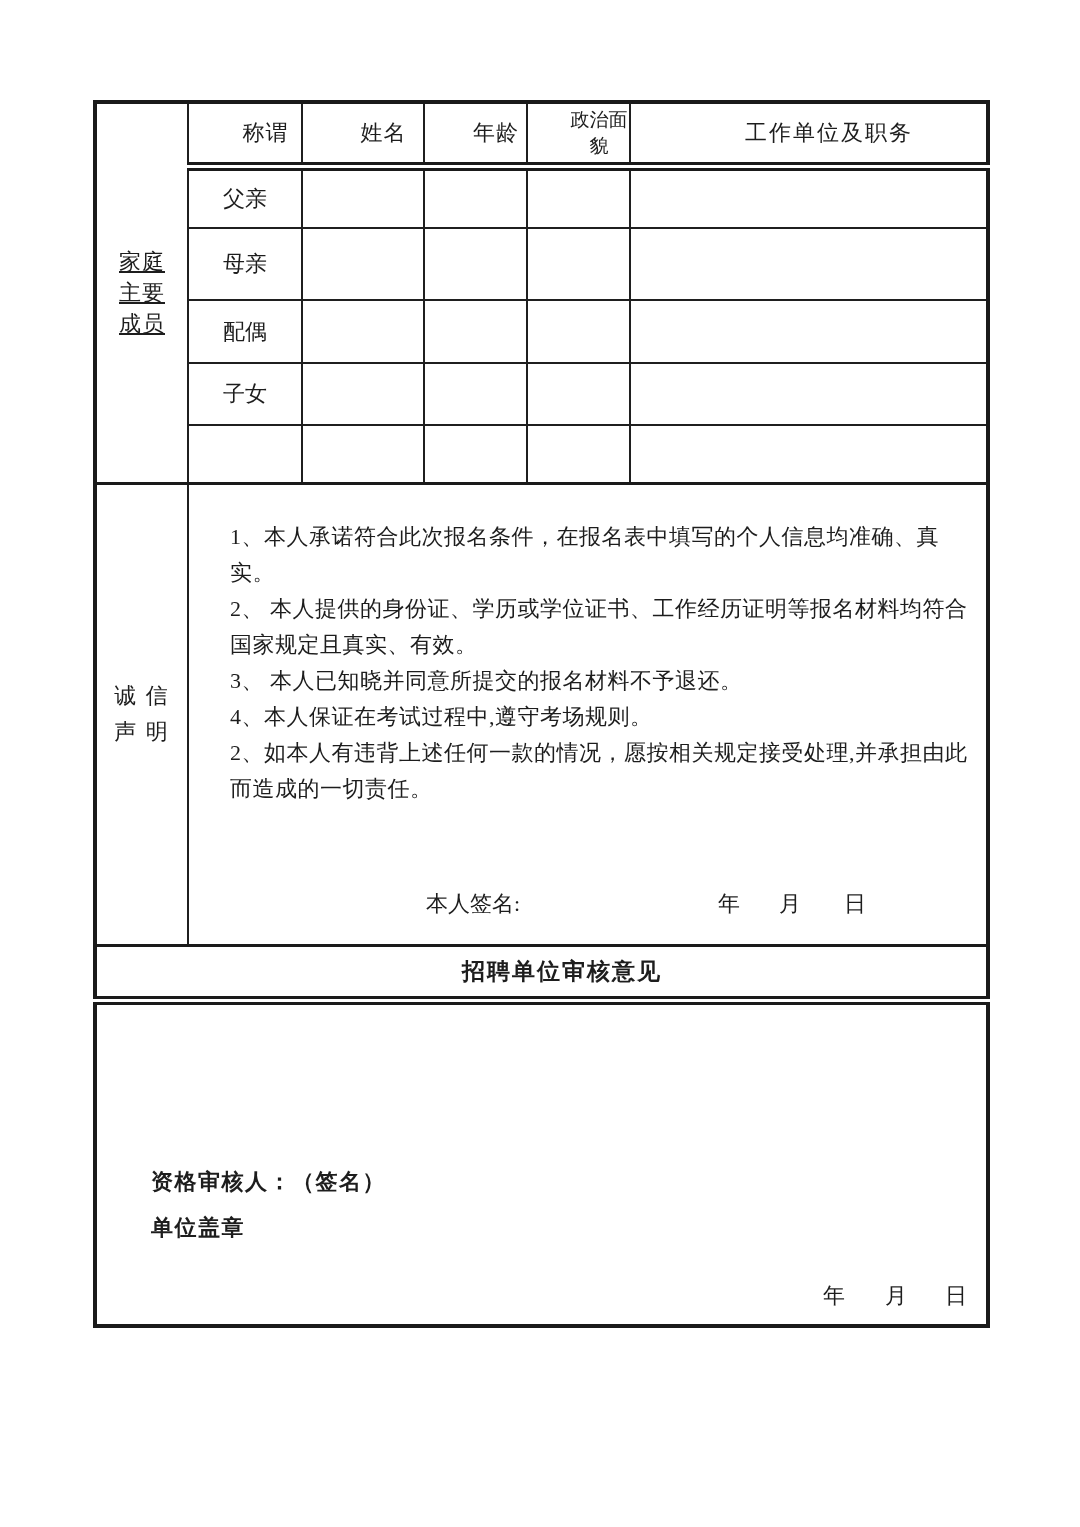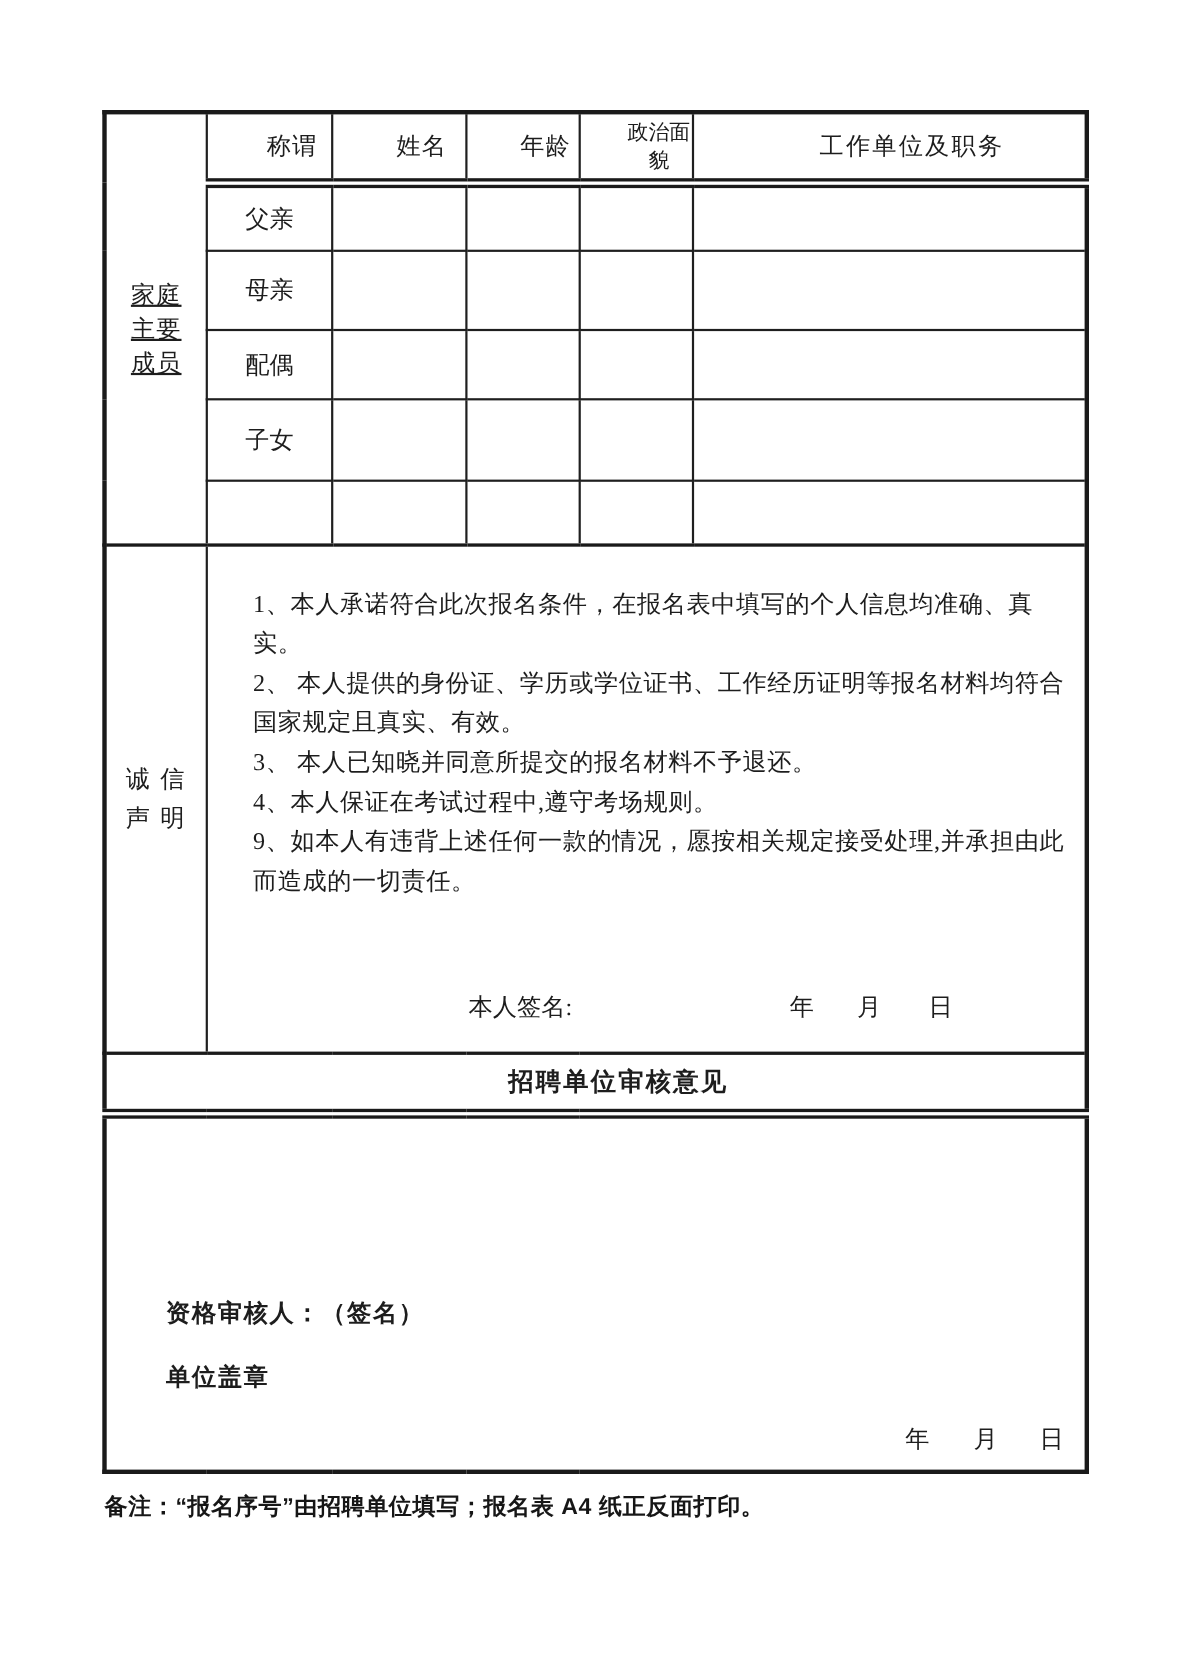--- a/index.html
+++ b/index.html
@@ -46,21 +46,21 @@
   .sig-y { left:529px; }
   .sig-m { left:590px; }
   .sig-d { left:655px; }
 
   td.review-hdr {
     font-weight:bold; font-size:23px; letter-spacing:2px;
   }
   td.review-box { position:relative; }
   .review-box span { position:absolute; white-space:nowrap; }
   .reviewer { left:54px; top:162px; font-weight:bold; font-size:22px; letter-spacing:1.5px; }
-  .seal     { left:54px; top:220px; font-weight:bold; font-size:22px; letter-spacing:1.5px; }
+  .seal     { left:54px; top:208px; font-weight:bold; font-size:22px; letter-spacing:1.5px; }
   .rv-y { left:726px; top:276px; font-size:22px; }
   .rv-m { left:788px; top:276px; font-size:22px; }
   .rv-d { left:848px; top:276px; font-size:22px; }
 
   .footer-note {
     position:absolute; left:95px; top:1355px; width:920px;
     font-family:"Liberation Sans","DejaVu Sans",sans-serif;
     font-weight:bold; font-size:21px; letter-spacing:.5px; color:#161616;
   }
 </style>
@@ -110,21 +110,21 @@
     </tr>
 
     <tr style="height:63px">
       <td>配偶</td>
       <td></td>
       <td></td>
       <td></td>
       <td></td>
     </tr>
 
-    <tr style="height:74px">
+    <tr style="height:62px">
       <td>子女</td>
       <td></td>
       <td></td>
       <td></td>
       <td></td>
     </tr>
 
     <tr style="height:58px">
       <td class="b-thick"></td>
       <td class="b-thick"></td>
@@ -136,21 +136,21 @@
     <tr style="height:462px">
       <td class="ilabel b-thick">
         <div>诚  信</div>
         <div>声  明</div>
       </td>
       <td colspan="5" class="decl b-thick">
         <p>1、本人承诺符合此次报名条件，在报名表中填写的个人信息均准确、真实。</p>
         <p>2、 本人提供的身份证、学历或学位证书、工作经历证明等报名材料均符合国家规定且真实、有效。</p>
         <p>3、 本人已知晓并同意所提交的报名材料不予退还。</p>
         <p>4、本人保证在考试过程中,遵守考场规则。</p>
-        <p>9、如本人有违背上述任何一款的情况，愿按相关规定接受处理,并承担由此而造成的一切责任。</p>
+        <p>2、如本人有违背上述任何一款的情况，愿按相关规定接受处理,并承担由此而造成的一切责任。</p>
         <div class="sig-row">
           <span class="sig-label">本人签名:</span>
           <span class="sig-y">年</span>
           <span class="sig-m">月</span>
           <span class="sig-d">日</span>
         </div>
       </td>
     </tr>
 
     <tr style="height:55px">
@@ -162,15 +162,14 @@
         <span class="reviewer">资格审核人：（签名）</span>
         <span class="seal">单位盖章</span>
         <span class="rv-y">年</span>
         <span class="rv-m">月</span>
         <span class="rv-d">日</span>
       </td>
     </tr>
   </tbody>
     </table>
 
-  <div class="footer-note">备注：“报名序号”由招聘单位填写；报名表 A4 纸正反面打印。</div>
 
 </div>
 
 </body></html>

